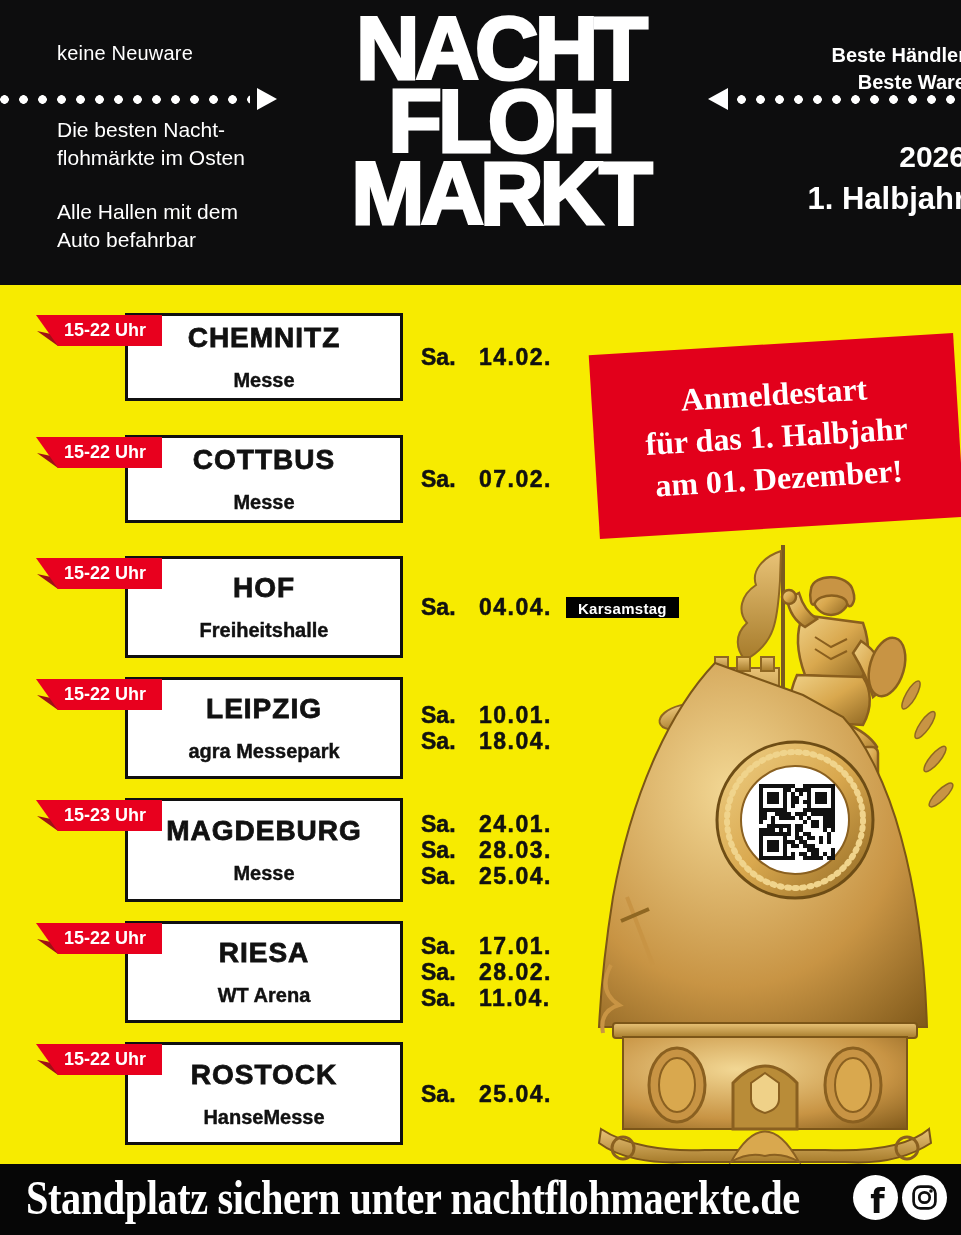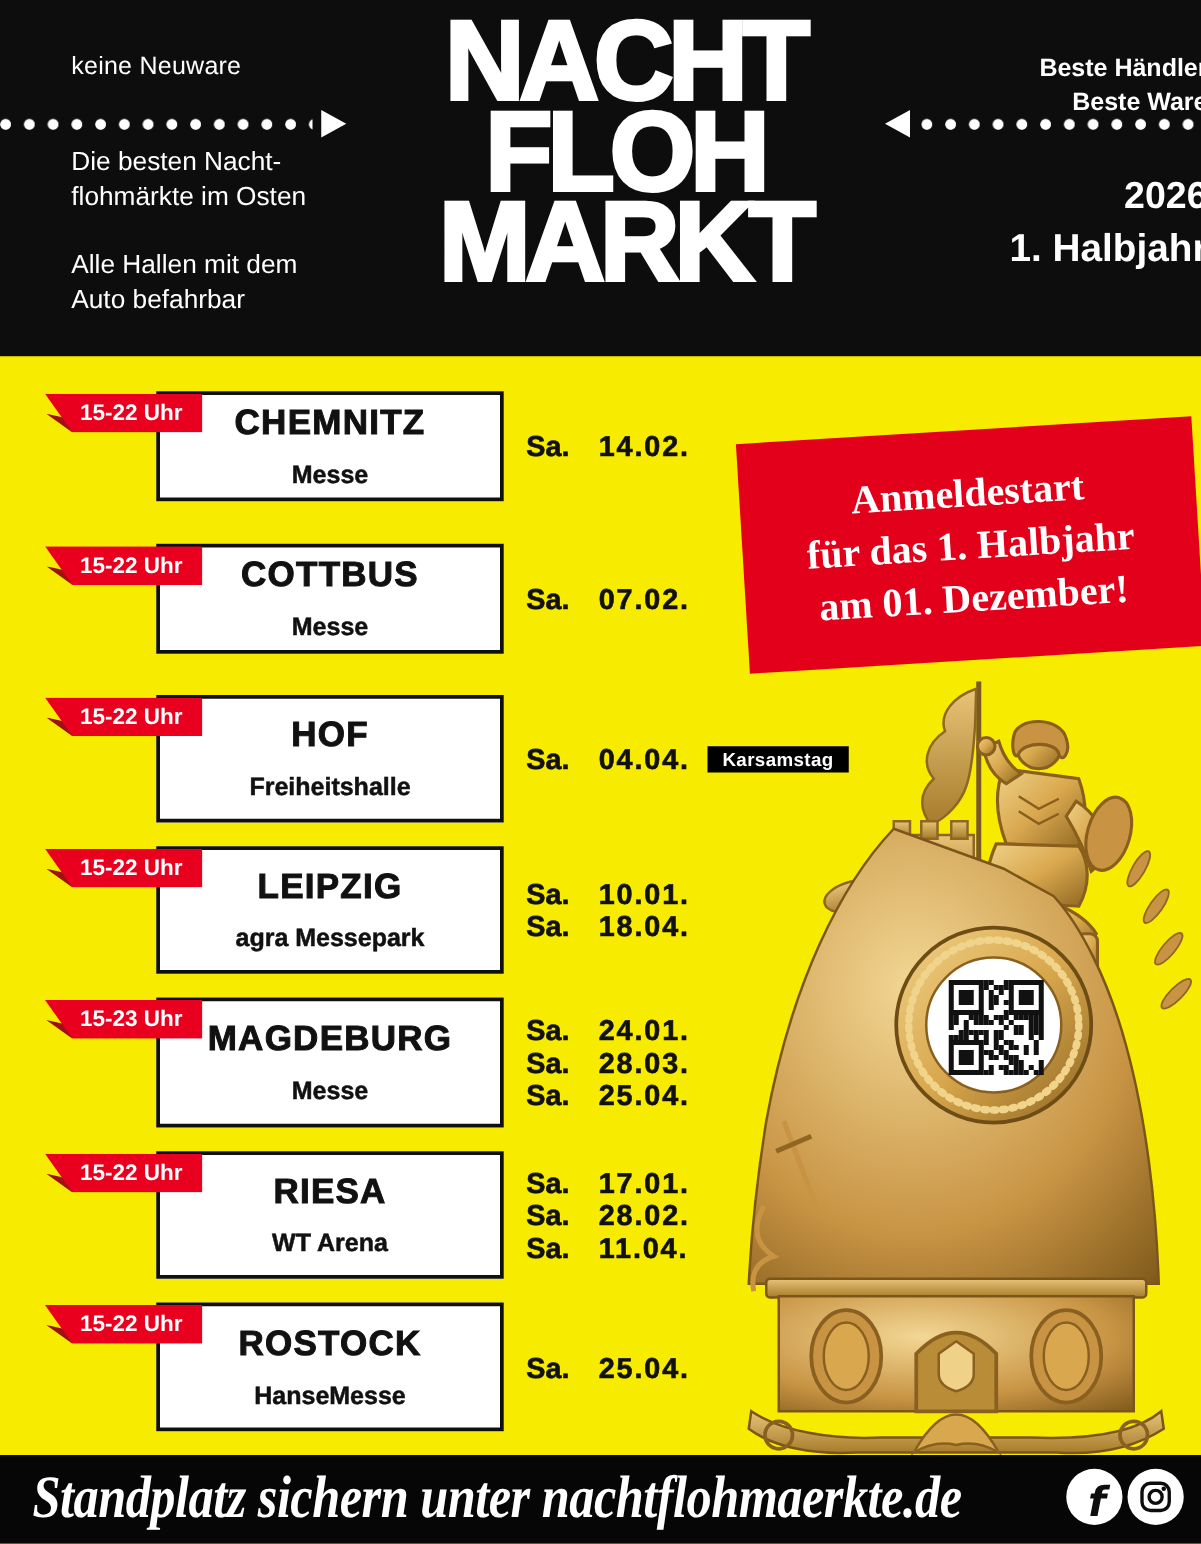--- a/index.html
+++ b/index.html
@@ -53,21 +53,21 @@
   .note-badge{margin-left:14px;background:#000;color:#fff;font-size:15px;font-weight:bold;
               padding:3px 12px 0;letter-spacing:.3px;-webkit-text-stroke:0;line-height:18px;}
   
   .banner{position:absolute;left:594px;top:344px;width:365px;height:184px;background:#E2001B;
           transform:rotate(-3.5deg);display:flex;flex-direction:column;justify-content:center;
           text-align:center;color:#fff;font-family:"Liberation Serif",serif;font-weight:bold;
           font-size:32px;line-height:42px;z-index:4;}
   
   .clock{position:absolute;left:565px;top:545px;width:396px;height:619px;z-index:1;}
   
-  .footer{position:absolute;left:0;top:1164px;width:961px;height:71px;background:#060606;z-index:5;font-style:italic;}
+  .footer{position:absolute;left:0;top:1164px;width:961px;height:71px;background:#060606;z-index:5;}
   .footer-text{position:absolute;left:26px;top:50%;transform:translateY(-54%) scaleX(.84);
                transform-origin:left center;color:#fff;font-family:"Liberation Serif",serif;
                font-size:48px;font-weight:bold;letter-spacing:-.5px;white-space:nowrap;}
   .icon-circle{position:absolute;top:11px;width:45px;height:45px;border-radius:50%;background:#fff;
                display:flex;align-items:center;justify-content:center;}
   .fb{left:853px;}
   .ig{left:902px;}
   .fb-f{font-family:"DejaVu Sans",sans-serif;font-weight:bold;font-size:33px;color:#0d0d0d;
         position:relative;top:4px;left:2px;}
 </style>

